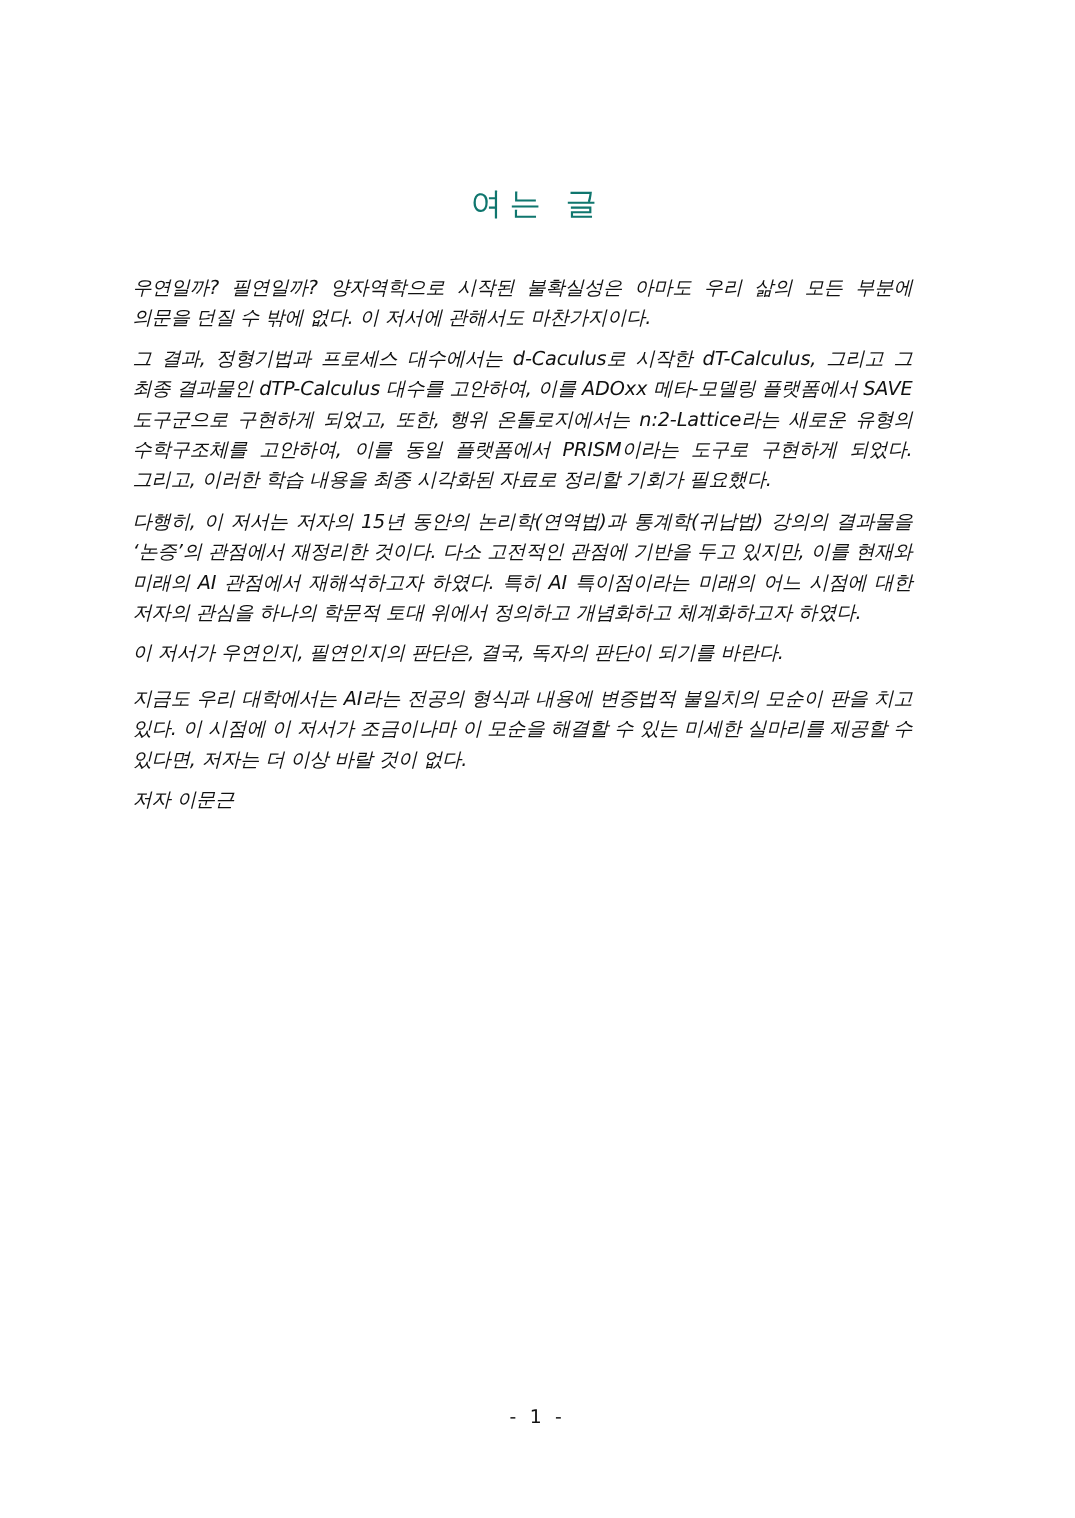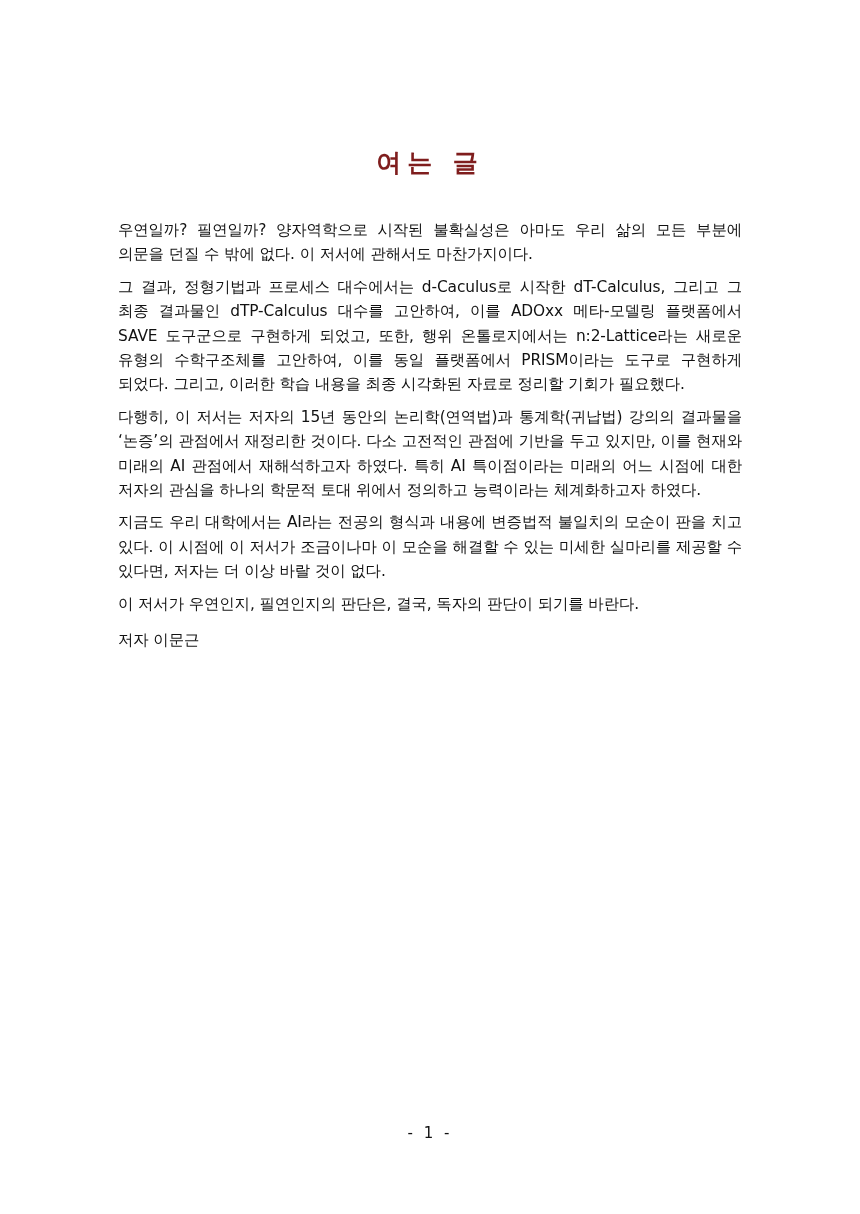--- a/index.html
+++ b/index.html
@@ -22,30 +22,31 @@
       width: 860px;
       height: 1214px;
     }
     .title {
       position: absolute;
       top: 146px;
       left: 0;
       width: 860px;
       text-align: center;
       font-size: 25px;
-      font-weight: bold;
-      color: #7f1d1d;
+      font-weight: normal;
+      color: #0f766e;
       letter-spacing: 6px;
       line-height: 34px;
     }
     .body-text {
       position: absolute;
-      left: 118px;
+      left: 106px;
       top: 218px;
       width: 624px;
+      font-style: italic;
     }
     .para {
       margin: 0 0 8px 0;
       font-size: 15.4px;
       line-height: 24.4px;
       text-align: justify;
       text-align-last: left;
       word-break: keep-all;
       letter-spacing: -0.1px;
     }
@@ -65,20 +66,20 @@
   </style>
 </head>
 <body>
 
 <div class="page">
   <div class="title">여는 글</div>
 
   <div class="body-text">
     <p class="para">우연일까? 필연일까? 양자역학으로 시작된 불확실성은 아마도 우리 삶의 모든 부분에 의문을 던질 수 밖에 없다. 이 저서에 관해서도 마찬가지이다.</p>
     <p class="para">그 결과, 정형기법과 프로세스 대수에서는 d-Caculus로 시작한 dT-Calculus, 그리고 그 최종 결과물인 dTP-Calculus 대수를 고안하여, 이를 ADOxx 메타-모델링 플랫폼에서 SAVE 도구군으로 구현하게 되었고, 또한, 행위 온톨로지에서는 n:2-Lattice라는 새로운 유형의 수학구조체를 고안하여, 이를 동일 플랫폼에서 PRISM이라는 도구로 구현하게 되었다. 그리고, 이러한 학습 내용을 최종 시각화된 자료로 정리할 기회가 필요했다.</p>
-    <p class="para">다행히, 이 저서는 저자의 15년 동안의 논리학(연역법)과 통계학(귀납법) 강의의 결과물을 ‘논증’의 관점에서 재정리한 것이다. 다소 고전적인 관점에 기반을 두고 있지만, 이를 현재와 미래의 AI 관점에서 재해석하고자 하였다. 특히 AI 특이점이라는 미래의 어느 시점에 대한 저자의 관심을 하나의 학문적 토대 위에서 정의하고 능력이라는 체계화하고자 하였다.</p>
+    <p class="para">다행히, 이 저서는 저자의 15년 동안의 논리학(연역법)과 통계학(귀납법) 강의의 결과물을 ‘논증’의 관점에서 재정리한 것이다. 다소 고전적인 관점에 기반을 두고 있지만, 이를 현재와 미래의 AI 관점에서 재해석하고자 하였다. 특히 AI 특이점이라는 미래의 어느 시점에 대한 저자의 관심을 하나의 학문적 토대 위에서 정의하고 개념화하고 체계화하고자 하였다.</p>
+    <p class="para single">이 저서가 우연인지, 필연인지의 판단은, 결국, 독자의 판단이 되기를 바란다.</p>
     <p class="para">지금도 우리 대학에서는 AI라는 전공의 형식과 내용에 변증법적 불일치의 모순이 판을 치고 있다. 이 시점에 이 저서가 조금이나마 이 모순을 해결할 수 있는 미세한 실마리를 제공할 수 있다면, 저자는 더 이상 바랄 것이 없다.</p>
-    <p class="para single">이 저서가 우연인지, 필연인지의 판단은, 결국, 독자의 판단이 되기를 바란다.</p>
     <p class="para single">저자 이문근</p>
   </div>
 
   <div class="page-number">- 1 -</div>
 </div>
 
 </body></html>

